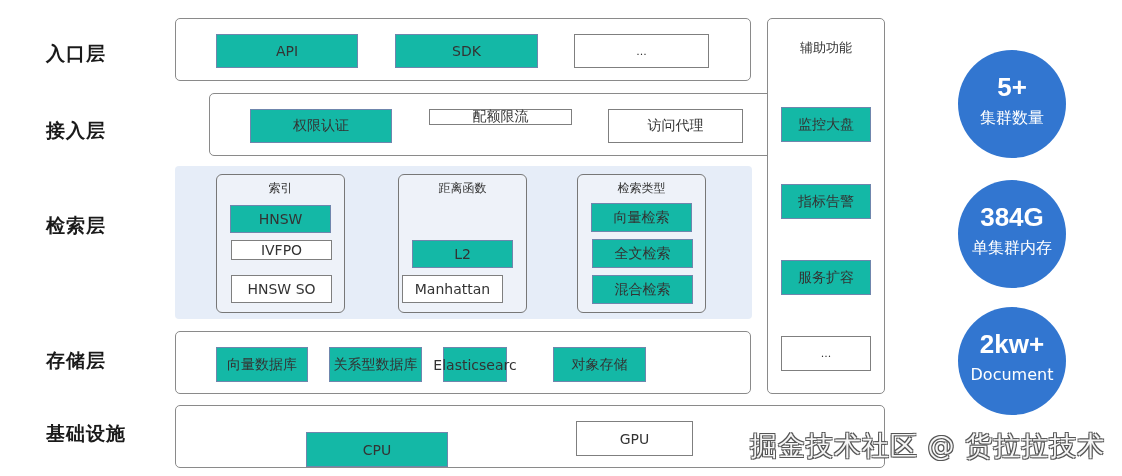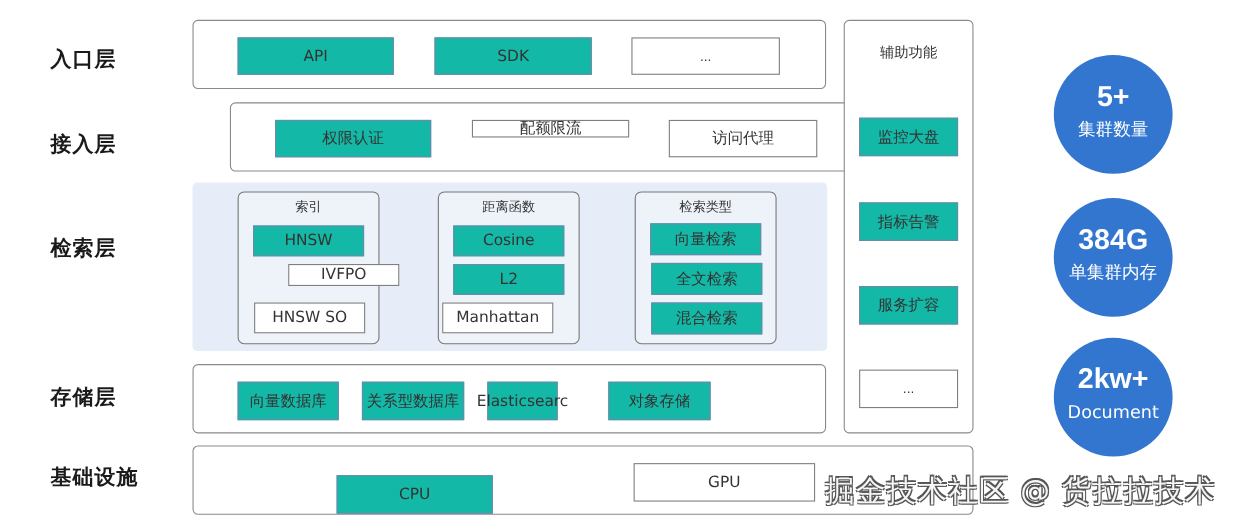--- a/index.html
+++ b/index.html
@@ -44,47 +44,46 @@
 <div class="panel" style="left:175px; top:93px; width:576px; height:63px;margin-left:34px;">
   <div class="box blue" style="left:40px; top:15px; width:142px; height:34px;">权限认证</div>
   <div class="box" style="left:219px; top:15px; width:143px; height:16px;">配额限流</div>
   <div class="box" style="left:398px; top:15px; width:135px; height:34px;">访问代理</div>
 </div>
 
 <div class="panel search" style="left:175px; top:166px; width:577px; height:153px;">
   <div class="group" style="left:41px; top:8px; width:129px; height:139px;">
     <div class="group-title">索引</div>
     <div class="box blue" style="left:13px; top:30px; width:101px; height:28px;">HNSW</div>
-    <div class="box" style="left:14px; top:65px; width:101px; height:20px;margin-left:31px;">IVFPO</div>
+    <div class="box" style="left:14px; top:65px; width:101px; height:20px;">IVFPO</div>
     <div class="box" style="left:14px; top:100px; width:101px; height:28px;">HNSW  SO</div>
   </div>
   <div class="group" style="left:223px; top:8px; width:129px; height:139px;">
     <div class="group-title">距离函数</div>
-    <div class="box blue" style="left:13px; top:30px; width:101px; height:28px;">Cosine</div>
     <div class="box blue" style="left:13px; top:65px; width:101px; height:28px;">L2</div>
     <div class="box" style="left:3px; top:100px; width:101px; height:28px;">Manhattan</div>
   </div>
   <div class="group" style="left:402px; top:8px; width:129px; height:139px;">
     <div class="group-title">检索类型</div>
     <div class="box blue" style="left:13px; top:28px; width:101px; height:29px;">向量检索</div>
     <div class="box blue" style="left:14px; top:64px; width:101px; height:29px;">全文检索</div>
     <div class="box blue" style="left:14px; top:100px; width:101px; height:29px;">混合检索</div>
   </div>
 </div>
 
 <div class="panel" style="left:175px; top:331px; width:576px; height:63px;">
   <div class="box blue" style="left:40px; top:15px; width:92px; height:35px;">向量数据库</div>
   <div class="box blue" style="left:153px; top:15px; width:93px; height:35px;">关系型数据库</div>
   <div class="box blue" style="left:267px; top:15px; width:64px; height:35px;">Elasticsearc</div>
   <div class="box blue" style="left:377px; top:15px; width:93px; height:35px;">对象存储</div>
 </div>
 
 <div class="panel" style="left:175px; top:405px; width:710px; height:63px;">
   <div class="box blue" style="left:130px; top:15px; width:142px; height:35px;margin-top:11px;">CPU</div>
-  <div class="box" style="left:400px; top:15px; width:165px; height:35px;">GPU</div>
+  <div class="box" style="left:400px; top:15px; width:117px; height:35px;">GPU</div>
 </div>
 
 <div class="panel" style="left:767px; top:18px; width:118px; height:376px;">
   <div class="aux-title">辅助功能</div>
   <div class="box blue" style="left:13px; top:88px; width:90px; height:35px;">监控大盘</div>
   <div class="box blue" style="left:13px; top:165px; width:90px; height:35px;">指标告警</div>
   <div class="box blue" style="left:13px; top:241px; width:90px; height:35px;">服务扩容</div>
   <div class="box" style="left:13px; top:317px; width:90px; height:35px; font-size:11px;">...</div>
 </div>
 

